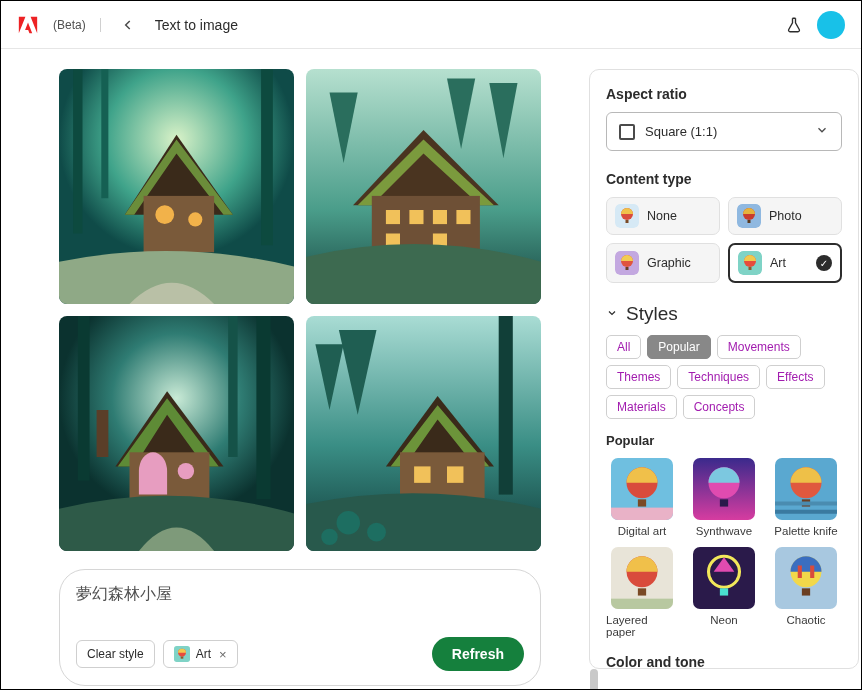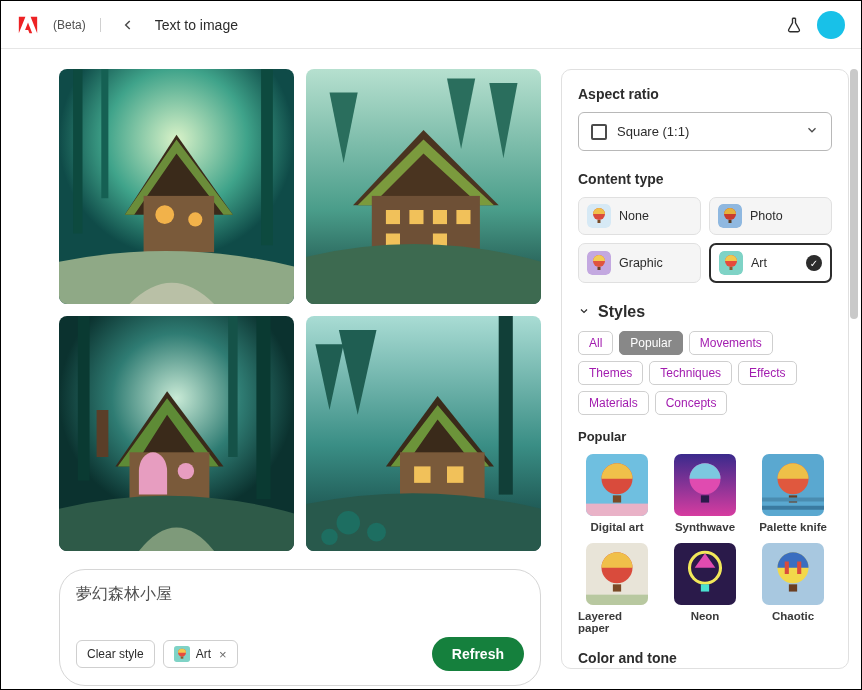--- a/index.html
+++ b/index.html
@@ -20,41 +20,41 @@
 .tile { border-radius: 8px; overflow: hidden; position: relative; }
 .tile svg { width: 100%; height: 100%; display: block; }
 .prompt-bar { margin-top: 18px; width: 482px; border: 1px solid #d6d6d6; border-radius: 26px; padding: 14px 16px 14px 16px; display: flex; flex-direction: column; gap: 32px; }
 .prompt-text { font-size: 16px; color: #505050; }
 .prompt-row { display: flex; align-items: center; justify-content: space-between; }
 .chips { display: flex; gap: 8px; }
 .chip { display: flex; align-items: center; gap: 6px; border: 1px solid #cfcfcf; border-radius: 6px; padding: 5px 10px; font-size: 12px; cursor: pointer; background: #fff; }
 .chip .sw { width: 16px; height: 16px; border-radius: 4px; display:flex; align-items:center; justify-content:center; }
 .chip .x { color: #6b6b6b; font-size: 13px; margin-left: 2px; }
 .refresh { background: #15803d; color: #fff; border: none; border-radius: 18px; padding: 9px 20px; font-size: 14px; font-weight: 600; cursor: pointer; }
-.side-wrap { width: 300px; display:flex; padding: 20px 2px 20px 0; }
+.side-wrap { width: 272px; display:flex; padding: 20px 2px 20px 0; flex-direction: column; }
 .side { flex:1; border: 1px solid #e0e0e0; border-radius: 10px; padding: 16px; overflow-y: auto; }
 .side::-webkit-scrollbar { width: 10px; }
 .side::-webkit-scrollbar-thumb { background: #c4c4c4; border-radius: 5px; }
 .side-scroll-ind { width: 10px; background: transparent; position: relative; }
 .side-scroll-ind::before { content:""; position:absolute; top:0; right:1px; width:8px; height:250px; background:#c9c9c9; border-radius:4px; }
 .section-title { font-weight: 700; font-size: 14px; margin-bottom: 10px; color: #2c2c2c; }
 .select { border: 1px solid #b8b8b8; border-radius: 6px; padding: 10px 12px; display: flex; align-items: center; justify-content: space-between; cursor: pointer; margin-bottom: 20px; }
 .select-left { display: flex; align-items: center; gap: 10px; }
 .sq-icon { width: 16px; height: 16px; border: 2px solid #4b4b4b; border-radius: 2px; }
 .ct-grid { display: grid; grid-template-columns: 1fr 1fr; gap: 8px; margin-bottom: 20px; }
 .ct-chip { display: flex; align-items: center; gap: 8px; border: 1px solid #e0e0e0; background: #f5f5f5; border-radius: 7px; padding: 6px 8px; cursor: pointer; font-size: 12.5px; }
 .ct-chip .thumb { width: 24px; height: 24px; border-radius: 5px; overflow:hidden; display:flex; align-items:center; justify-content:center; }
 .ct-chip.selected { background: #fff; border: 2px solid #2c2c2c; position: relative; }
 .check { width: 16px; height: 16px; border-radius: 50%; background: #2c2c2c; color: #fff; display: flex; align-items: center; justify-content: center; font-size: 10px; margin-left: auto; }
 .styles-head { display: flex; align-items: center; gap: 8px; margin-bottom: 10px; cursor: pointer; }
 .tabs { display: flex; flex-wrap: wrap; gap: 6px; margin-bottom: 14px; }
 .tab { border: 1px solid #cfcfcf; border-radius: 5px; padding: 4px 10px; font-size: 12px; cursor: pointer; background: #fff; color: #a21caf; }
 .tab.active { background: #888; color: #fff; border-color: #888; }
 .sub-title { font-weight: 700; font-size: 13px; margin: 6px 0 10px; }
-.style-grid { display: grid; grid-template-columns: 1fr 1fr 1fr; gap: 10px; margin-bottom: 16px; font-weight: bold; }
+.style-grid { display: grid; grid-template-columns: 1fr 1fr 1fr; gap: 10px; margin-bottom: 16px; }
 .style-item { display: flex; flex-direction: column; align-items: center; gap: 5px; cursor: pointer; }
 .style-thumb { width: 62px; height: 62px; border-radius: 7px; overflow:hidden; }
 .style-label { font-size: 11.5px; color: #3a3a3a; }
 </style>
 </head>
 <body>
 
 <div class="app">
   <div class="topbar">
     <div class="topbar-left">
@@ -266,21 +266,21 @@
               </span>
             <span>Art</span>
             <span class="check">✓</span>
           </div>
         </div>
 
         <div class="styles-head">
           <span><svg viewBox="0 0 24 24" width="12" height="12">
                 <path fill="none" stroke="#2c2c2c" stroke-width="2.4" d="M6 9l6 6 6-6"></path>
               </svg></span>
-          <span style="font-weight:700;font-size:16px">Styles</span>
+          <span style="font-weight:400;font-size:19px">Styles</span>
         </div>
 
         <div class="tabs">
           <div class="tab">All</div>
           <div class="tab active">Popular</div>
           <div class="tab">Movements</div>
           <div class="tab">Themes</div>
           <div class="tab">Techniques</div>
           <div class="tab">Effects</div>
           <div class="tab">Materials</div>

